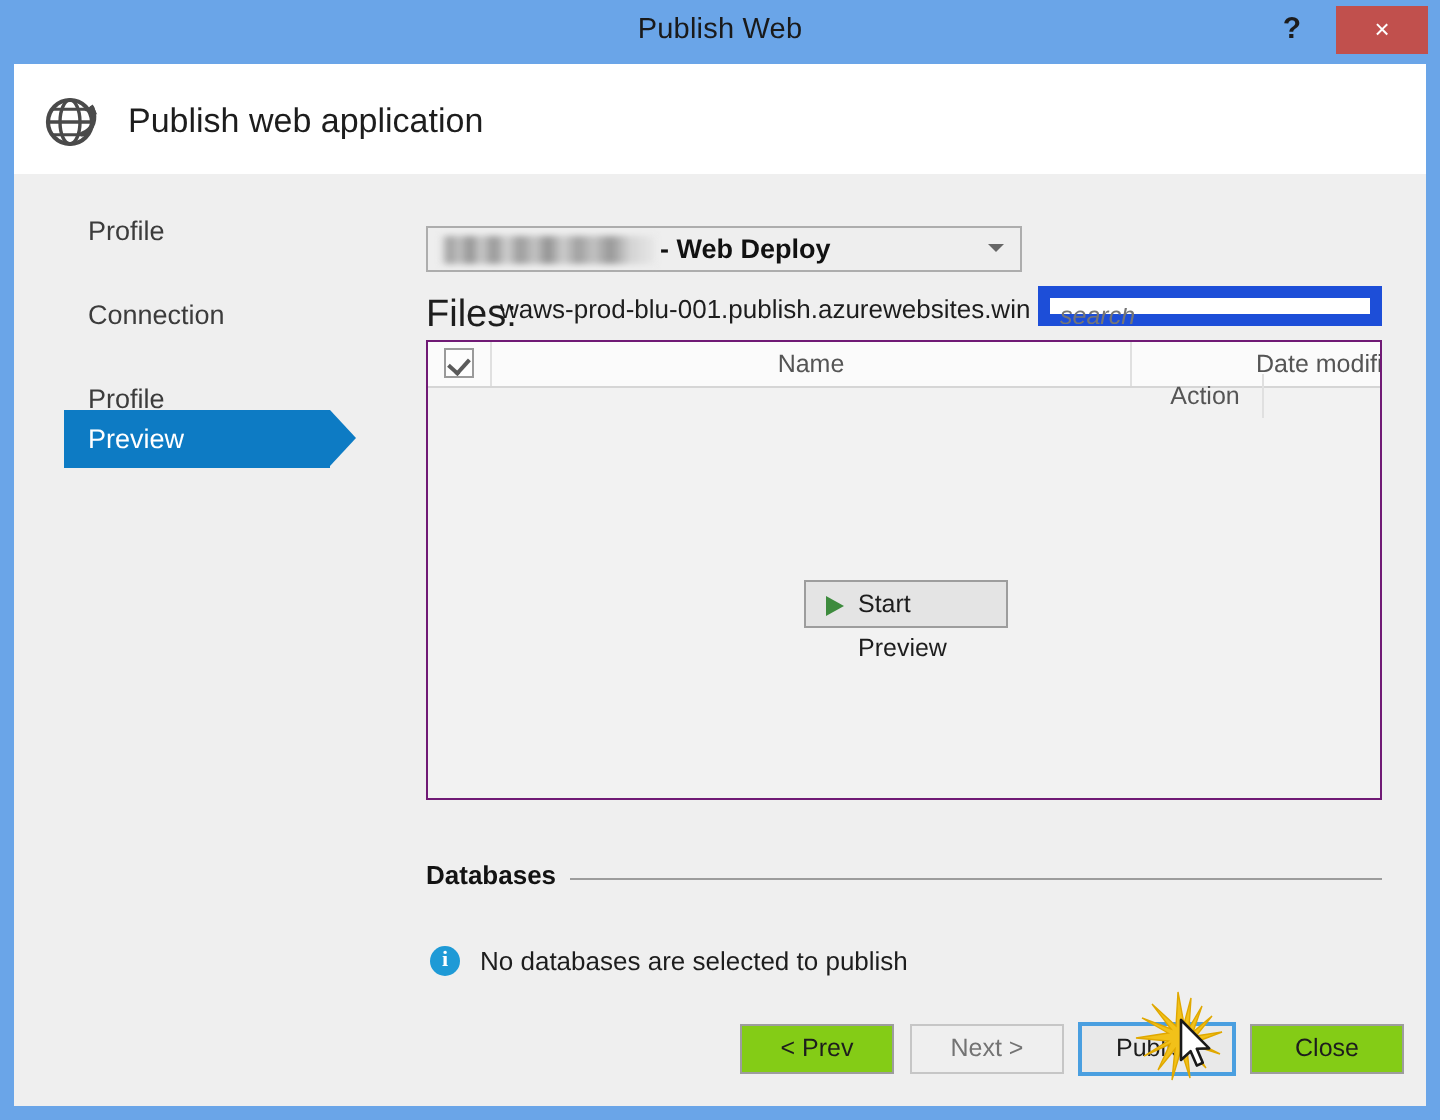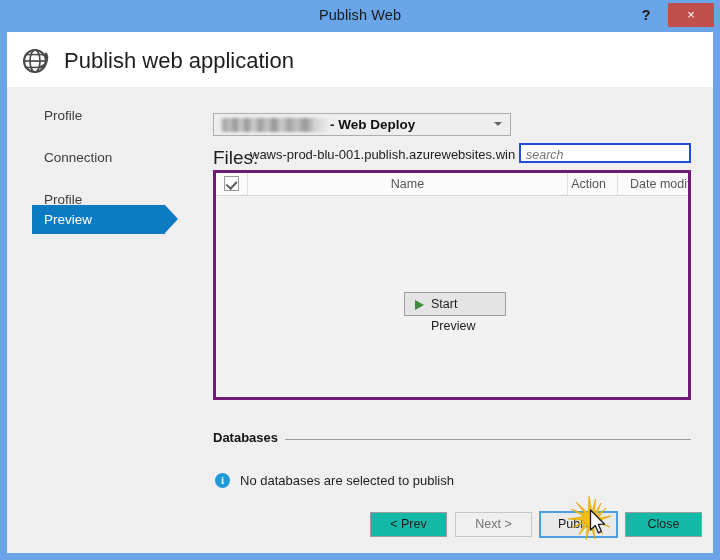--- a/index.html
+++ b/index.html
@@ -77,21 +77,21 @@
   .header-icon {
     position: absolute;
     left: 13px; top: 11px;
     width: 34px; height: 34px;
   }
   .header-title {
     position: absolute;
     left: 57px; top: 0;
     height: 55px;
     line-height: 57px;
-    font-size: 22px;
+    font-size: 17px;
     color: #1d1d1d;
   }
 
   
   .body {
     position: absolute;
     left: 7px; top: 87px;
     width: 706px;
     height: 466px;
     background: #efefef;
@@ -203,21 +203,21 @@
     color: #1d1d1d;
     white-space: nowrap;
     overflow: hidden;
   }
   .search-box {
     position: absolute;
     left: 332px; top: 56px;
     width: 172px;
     height: 20px;
     background: #ffffff;
-    border: 2px solid #1d4ed8;
+    border: 6px solid #1d4ed8;
     box-sizing: border-box;
   }
   .search-box input {
     width: 100%;
     height: 100%;
     border: 0;
     outline: none;
     background: transparent;
     font-family: "Liberation Sans", sans-serif;
     font-size: 12.5px;
@@ -227,21 +227,21 @@
     box-sizing: border-box;
   }
 
   
   .filelist {
     position: absolute;
     left: 26px; top: 83px;
     width: 478px;
     height: 230px;
     background: #f2f2f2;
-    border: 3px solid #701a75;
+    border: 1px solid #701a75;
     box-sizing: border-box;
     overflow: hidden;
   }
   .fl-header {
     position: absolute;
     left: 0; top: 0;
     width: 100%;
     height: 23px;
     background: #fbfbfb;
     border-bottom: 1px solid #d6d6d6;
@@ -256,21 +256,21 @@
     color: #555555;
     border-right: 1px solid #e0e0e0;
     box-sizing: border-box;
     text-align: center;
     cursor: default;
     white-space: nowrap;
     overflow: hidden;
   }
   .fl-th.check { left: 0; width: 32px; border-right: 1px solid #e0e0e0; }
   .fl-th.name  { left: 32px; width: 320px; }
-  .fl-th.action{ left: 344px; width: 58px; }
+  .fl-th.action{ left: 360px; width: 58px; margin-top: 16px; }
   .fl-th.date  { left: 410px; width: 68px; border-right: 0; text-align: left; padding-left: 4px; }
   .fl-checkbox {
     position: absolute;
     left: 8px; top: 3px;
     width: 15px; height: 15px;
     background: #fdfdfd;
     border: 1px solid #9a9a9a;
     box-sizing: border-box;
   }
   .fl-checkbox::after {
@@ -373,21 +373,21 @@
     color: #1d1d1d;
     white-space: nowrap;
   }
 
   
   .btn {
     position: absolute;
     top: 425px;
     width: 77px;
     height: 25px;
-    background: #14b8a6;
+    background: #84cc16;
     border: 1px solid #9d9d9d;
     box-sizing: border-box;
     font-size: 12.5px;
     line-height: 23px;
     text-align: center;
     color: #1d1d1d;
     cursor: default;
   }
   .btn.prev    { left: 183px; }
   .btn.next    { left: 268px; color: #737373; border-color: #c6c6c6; background: #efefef; }

